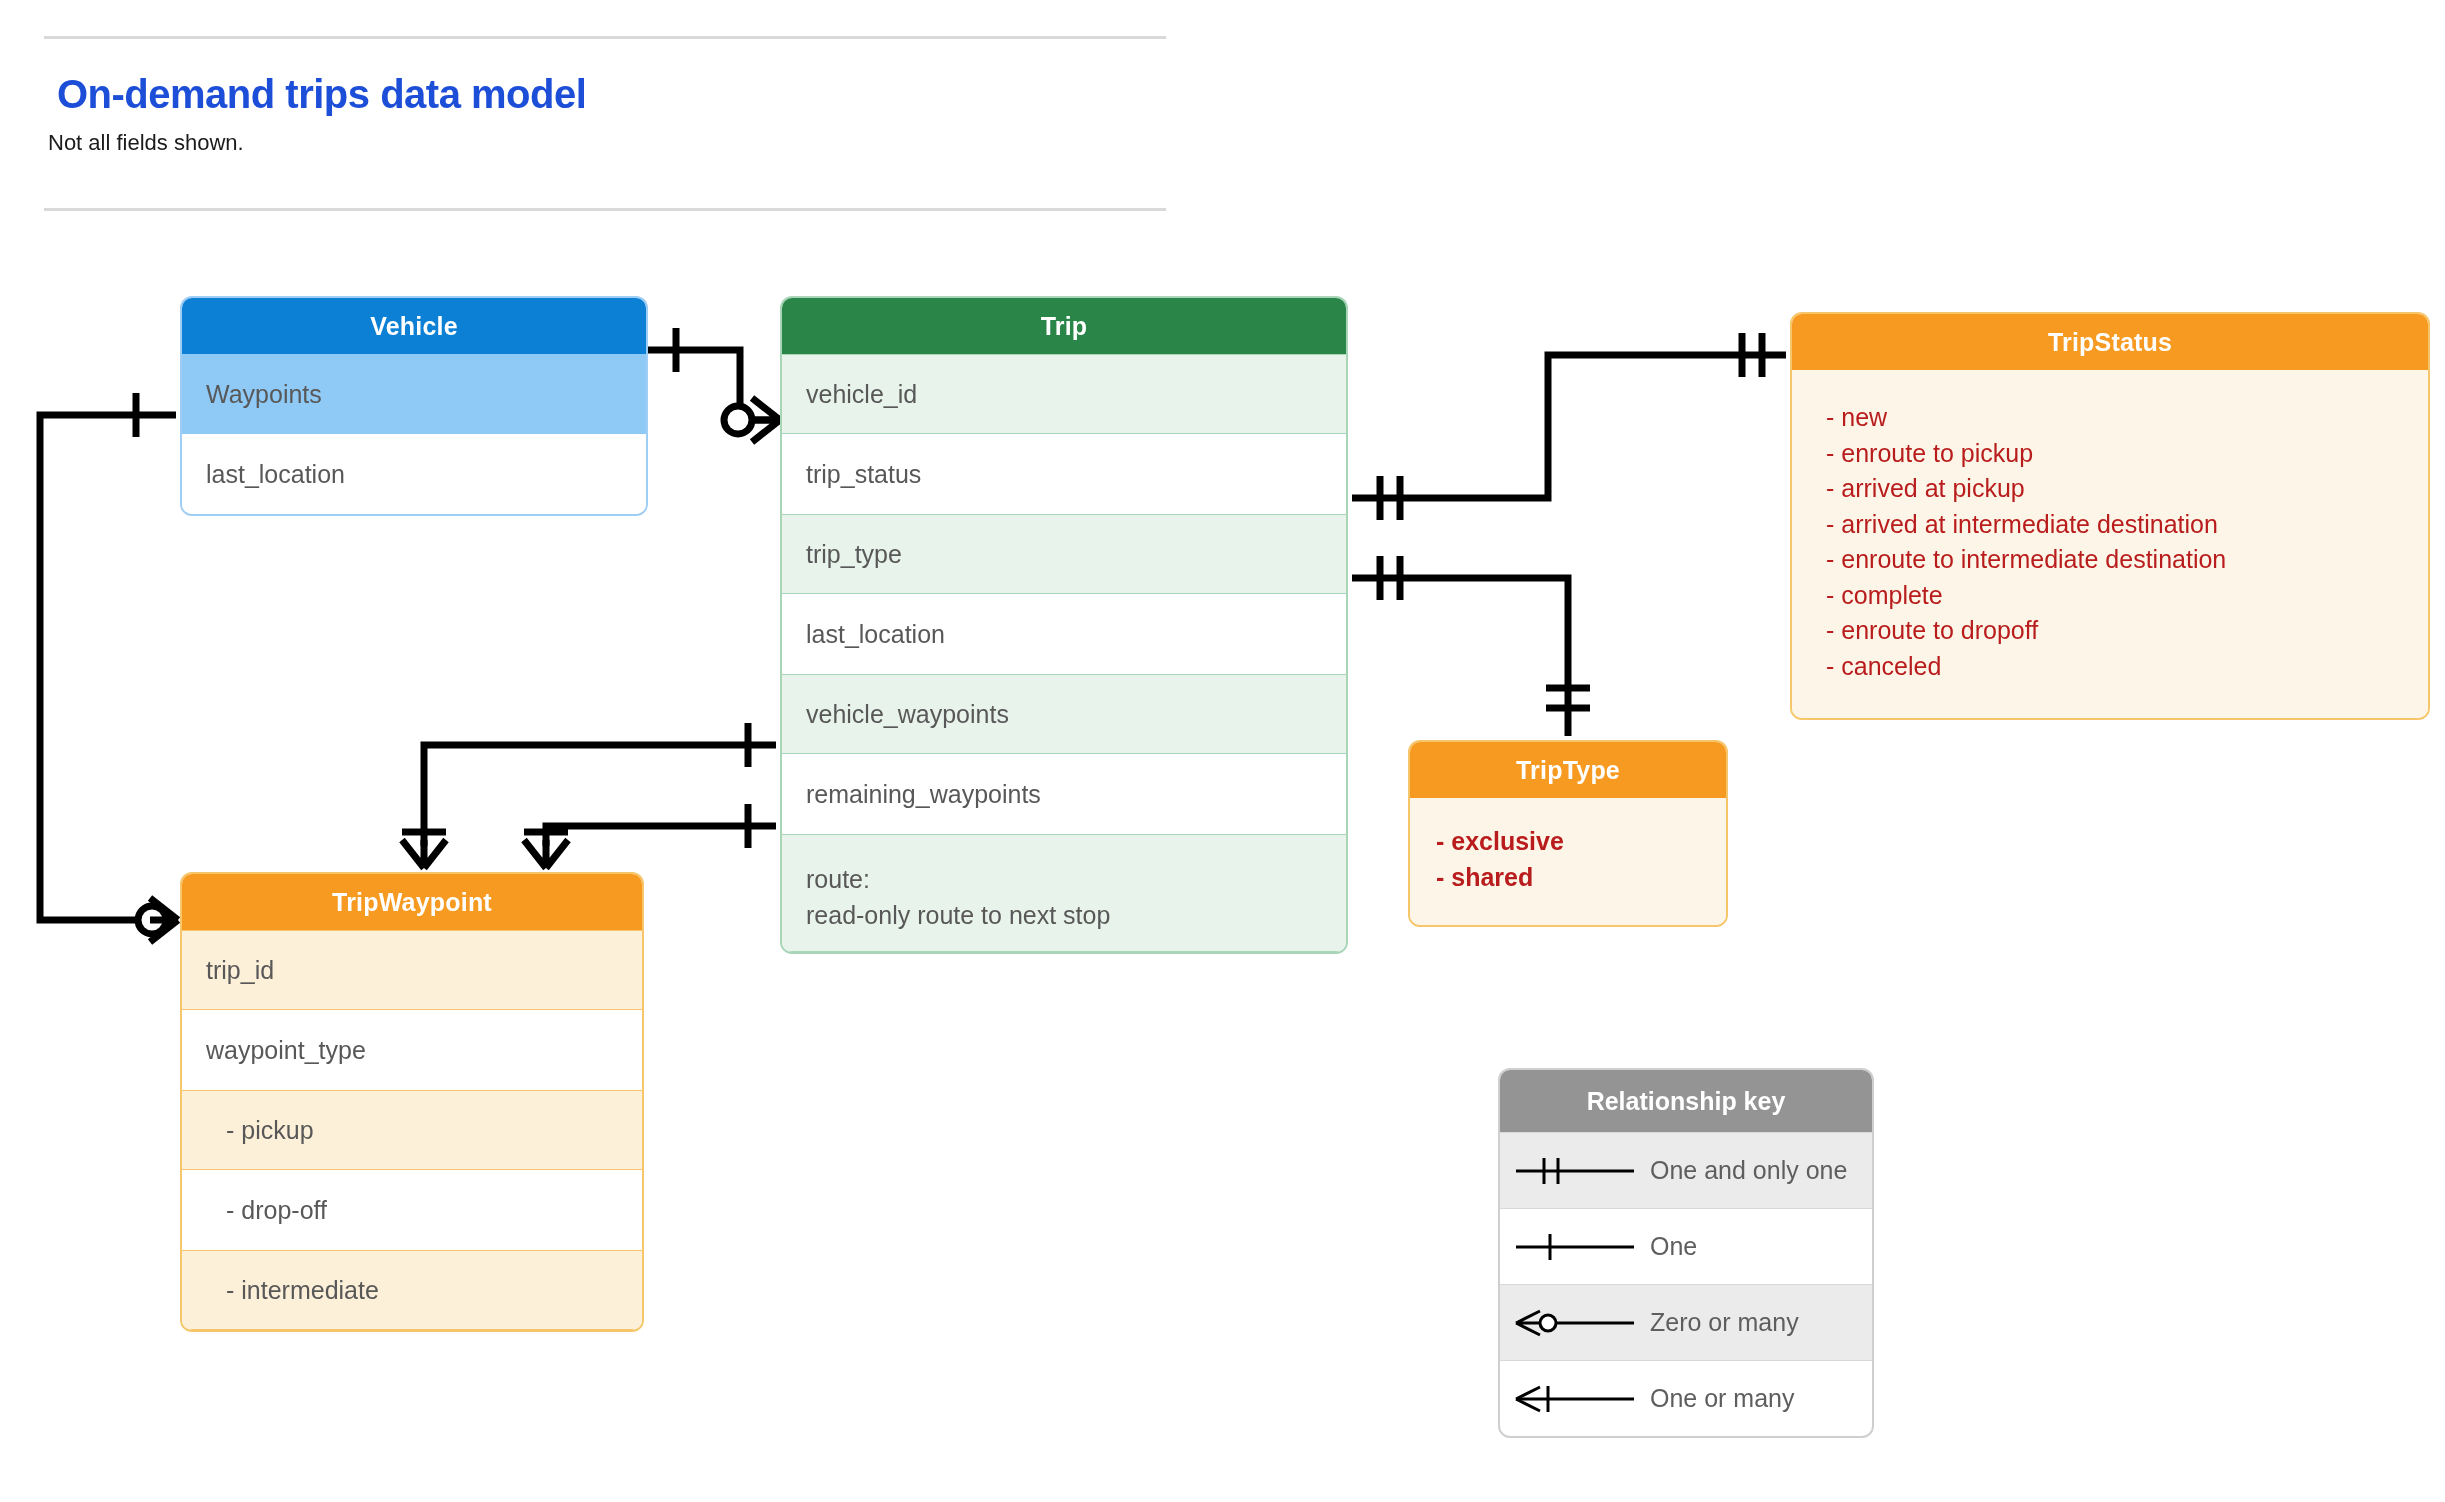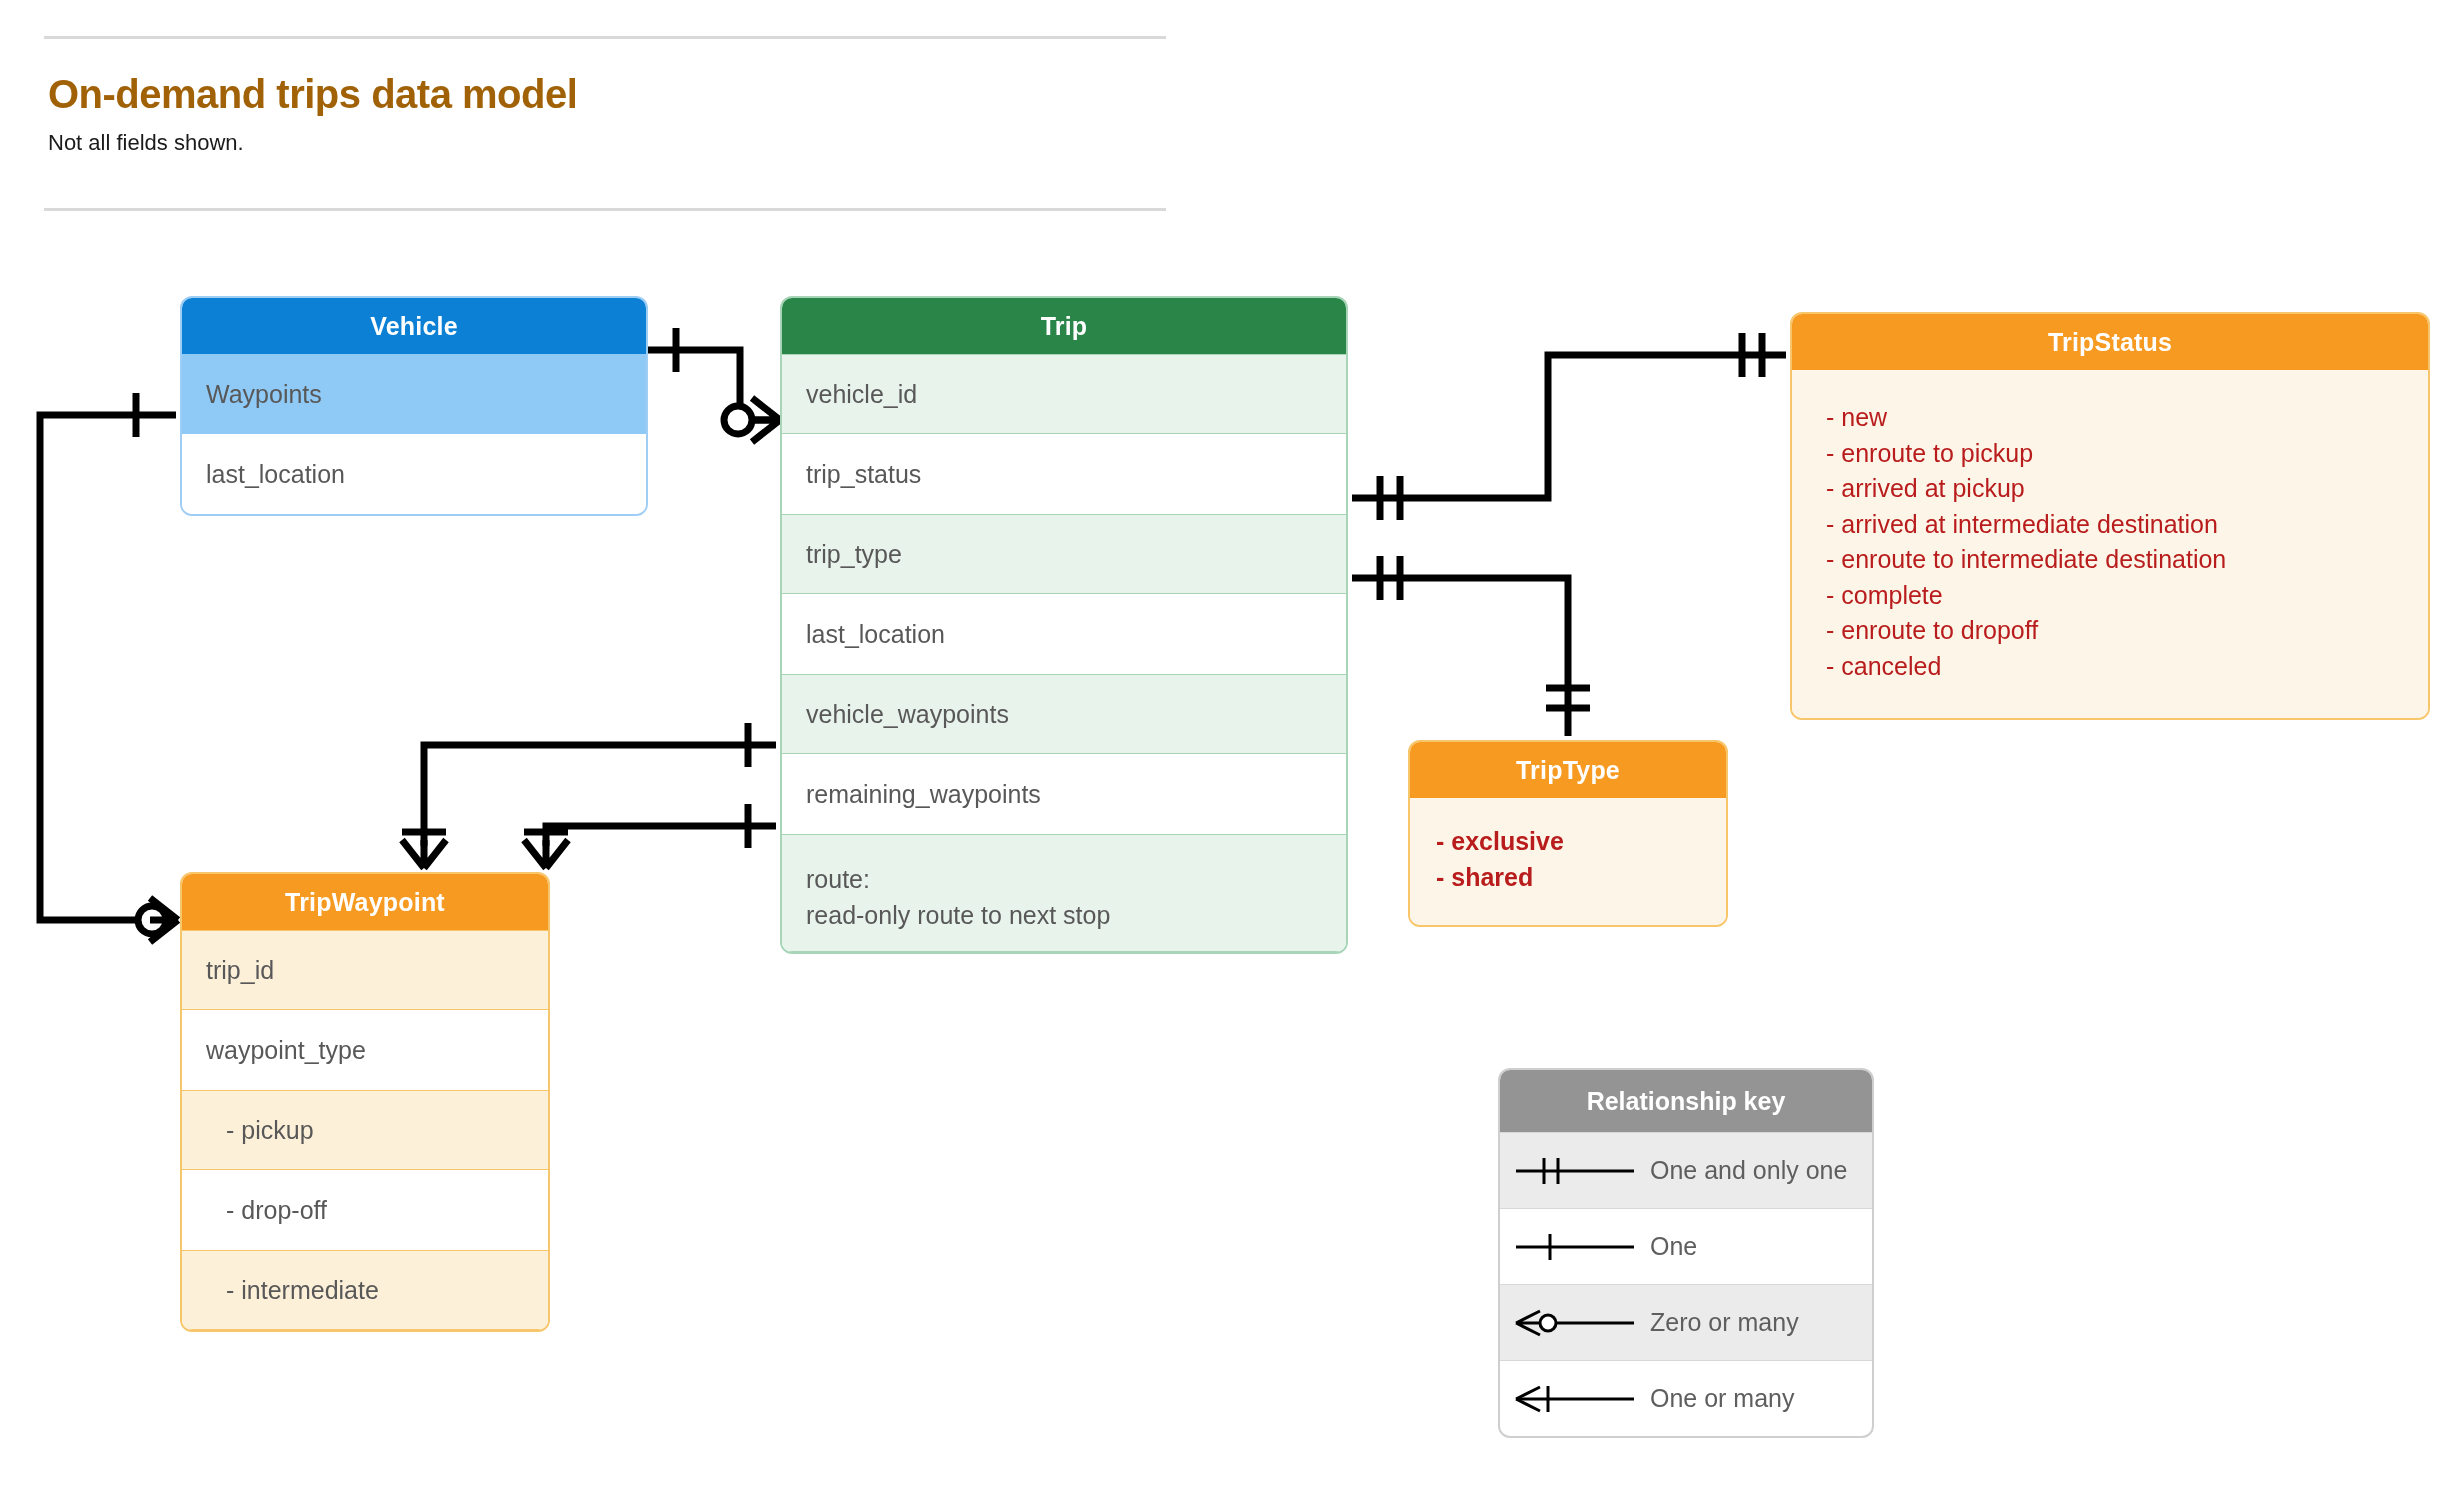--- a/index.html
+++ b/index.html
@@ -5,22 +5,22 @@
   html,body{margin:0;padding:0;background:#ffffff;}
   body{width:2445px;height:1502px;position:relative;overflow:hidden;
        font-family:"Liberation Sans","DejaVu Sans",sans-serif;}
 
   .canvas{position:absolute;inset:0;}
 
   
   .rule{position:absolute;left:44px;width:1122px;height:3px;background:#d9d9d9;}
   .rule.top{top:36px;}
   .rule.bottom{top:208px;}
-  .page-title{position:absolute;left:48px;top:72px;font-size:40px;font-weight:700;
-              color:#a16207;letter-spacing:-0.5px;white-space:nowrap;}
+  .page-title{position:absolute;left:57px;top:72px;font-size:40px;font-weight:700;
+              color:#1d4ed8;letter-spacing:-0.5px;white-space:nowrap;}
   .page-sub{position:absolute;left:48px;top:130px;font-size:22px;font-weight:400;
             color:#1b1b1b;white-space:nowrap;}
 
   
   .entity{position:absolute;border-radius:12px;overflow:hidden;box-sizing:border-box;}
   .entity-head{height:56px;line-height:56px;text-align:center;color:#ffffff;
                font-size:25px;font-weight:700;letter-spacing:.2px;}
   .entity-body{display:block;}
   .row{box-sizing:border-box;display:flex;align-items:center;
        font-size:25px;color:#585858;padding:0 24px;height:80px;}
@@ -34,21 +34,21 @@
   .e-vehicle .r-shade{background:#8fc9f5;}
   .e-vehicle .r-plain{background:#ffffff;}
 
   
   .e-trip{left:780px;top:296px;width:568px;border:2px solid #a8d5b7;}
   .e-trip .entity-head{background:#2a8549;}
   .e-trip .r-shade{background:#e8f3ec;border-top:1px solid #a8d5b7;border-bottom:1px solid #a8d5b7;}
   .e-trip .r-plain{background:#ffffff;}
 
   
-  .e-waypoint{left:180px;top:872px;width:370px;border:2px solid #f8c66a;}
+  .e-waypoint{left:180px;top:872px;width:464px;border:2px solid #f8c66a;}
   .e-waypoint .entity-head{background:#f79a21;}
   .e-waypoint .r-shade{background:#fdf0d9;border-top:1px solid #f8c66a;border-bottom:1px solid #f8c66a;}
   .e-waypoint .r-plain{background:#ffffff;}
 
   
   .e-status{left:1790px;top:312px;width:640px;border:2px solid #f8c66a;}
   .e-status .entity-head{background:#f79a21;}
   .e-status .enum-body{background:#fdf6e8;padding:30px 34px 34px 34px;}
 
   

